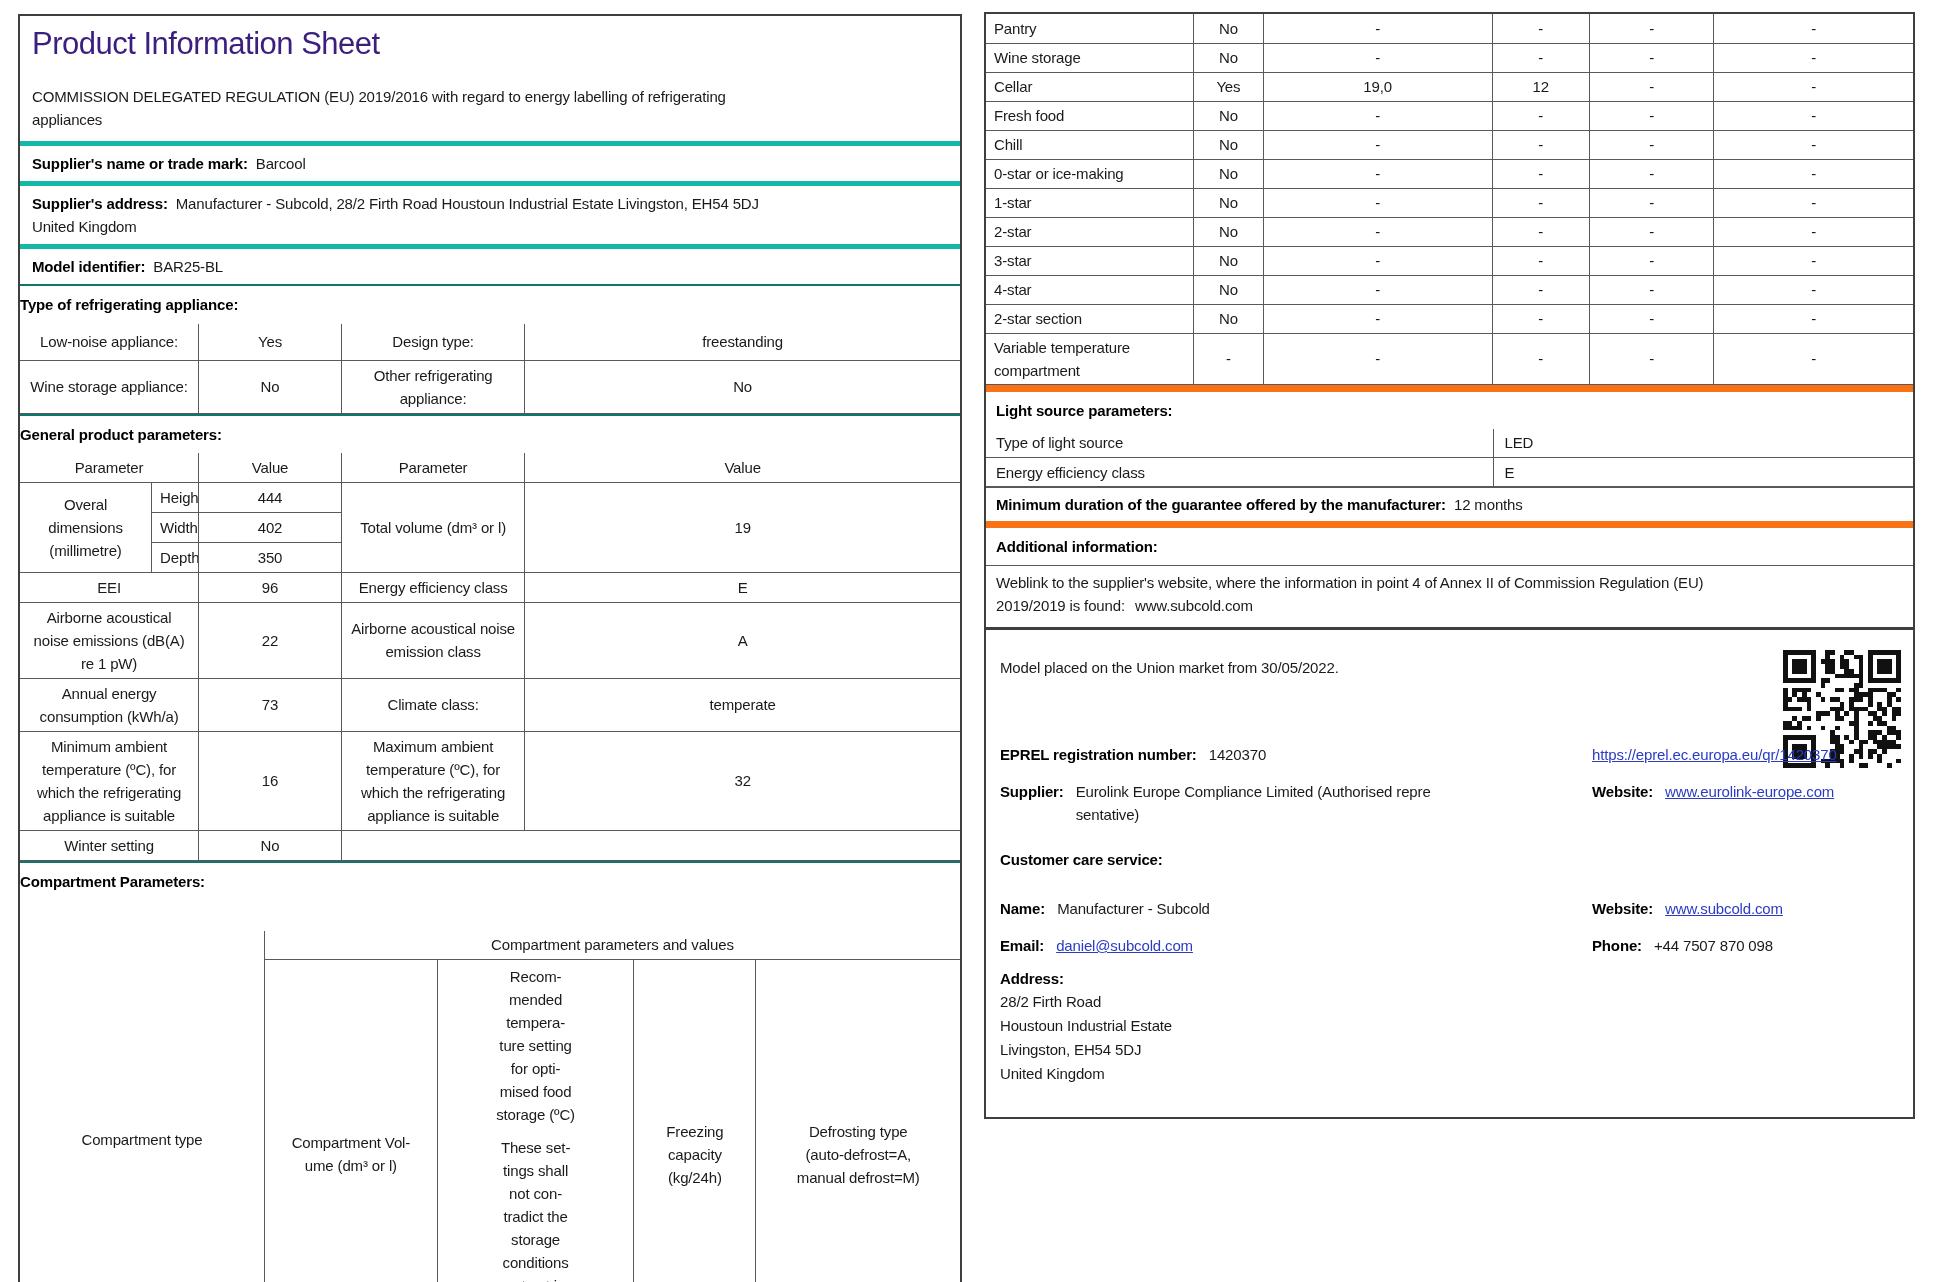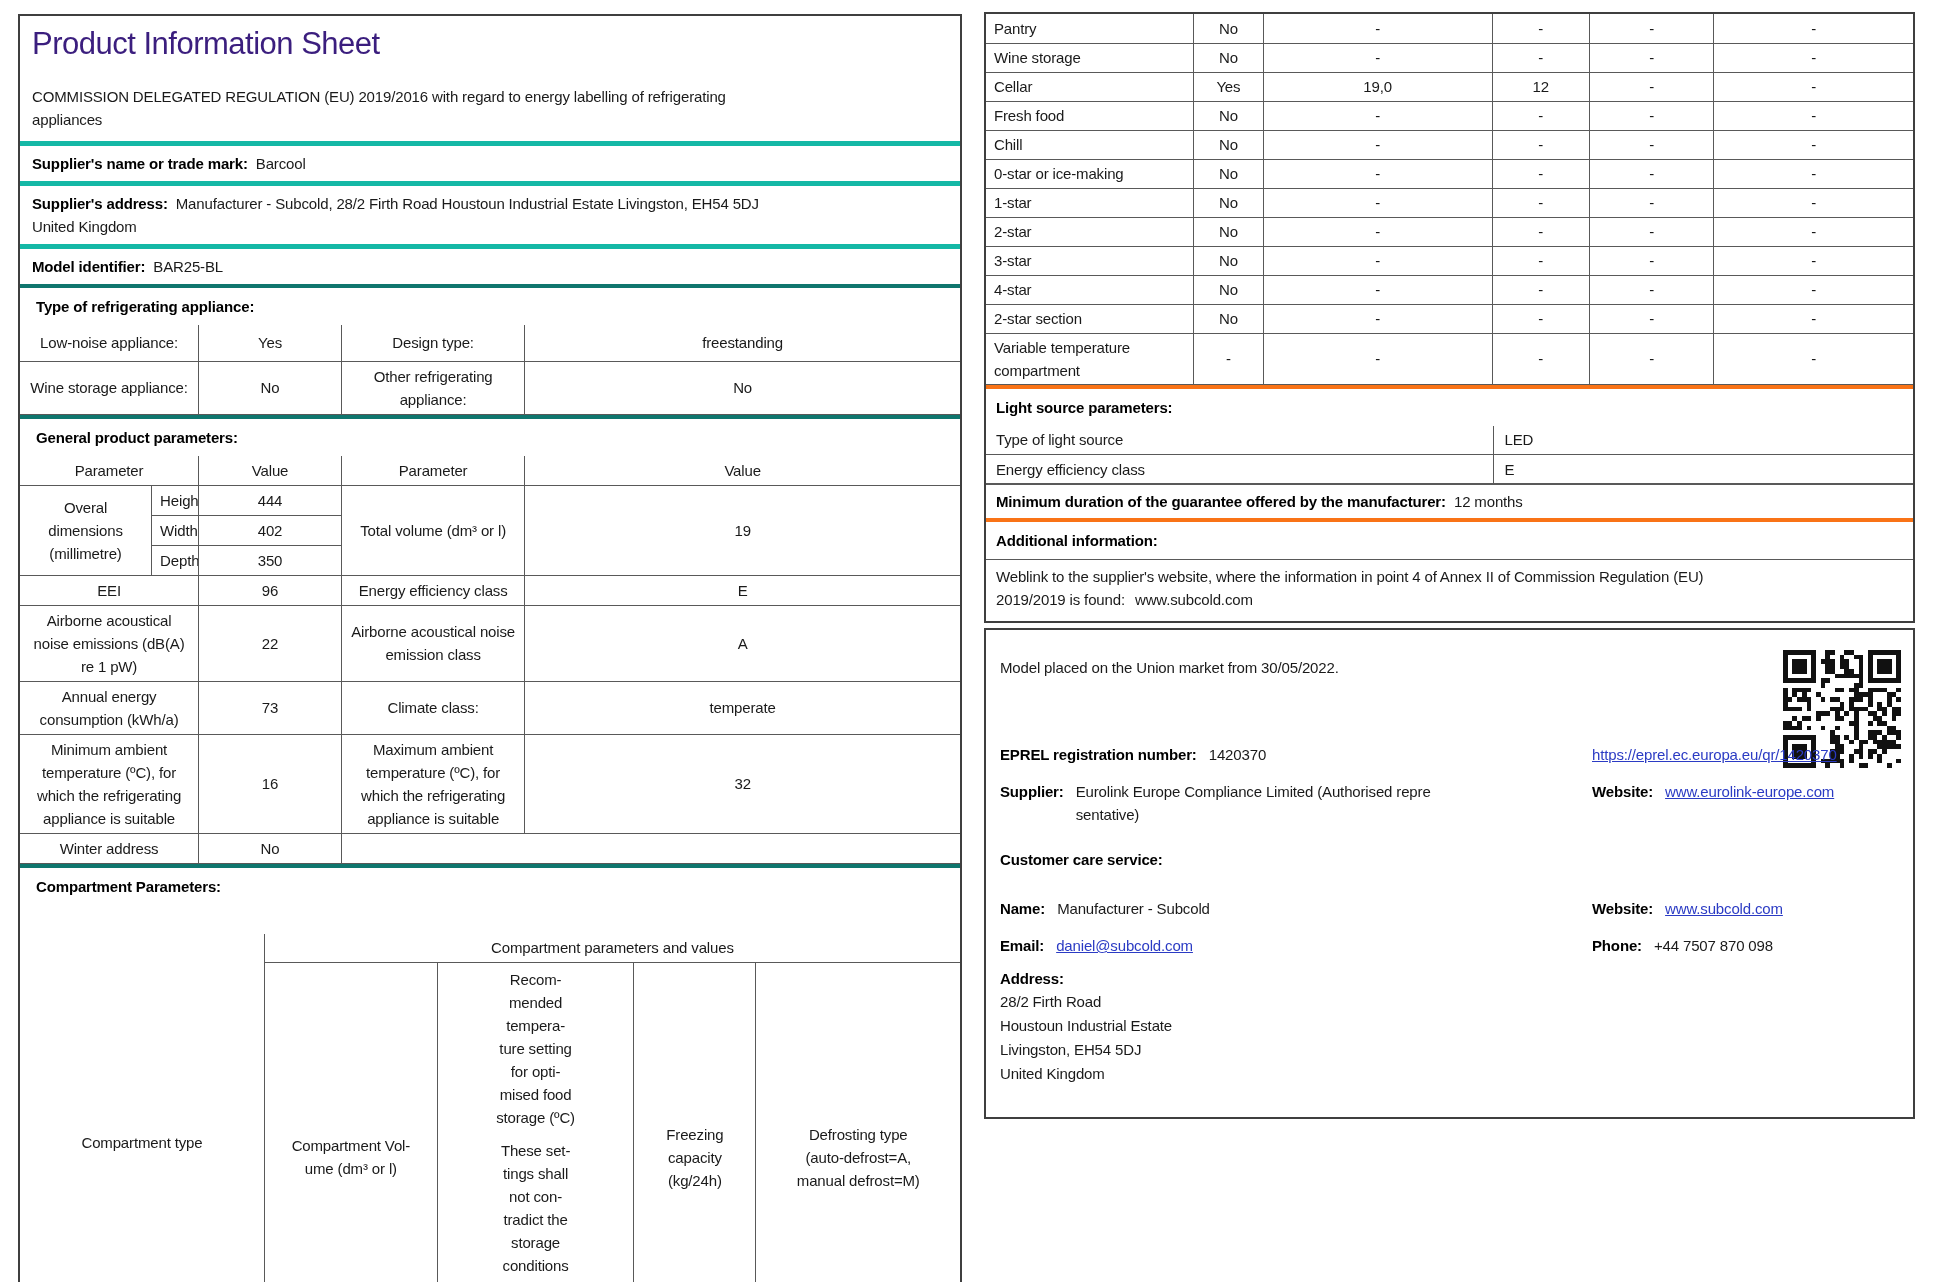--- a/index.html
+++ b/index.html
@@ -28,34 +28,34 @@
   tr:first-child td { border-top: none; }
   table.bottomless tr:last-child td { border-bottom: none; }
 
   
   .lb-header { padding: 8px 12px 10px 12px; }
   .doc-title { font-size: 31px; line-height: 40px; font-weight: normal; color: #3b1e7e; letter-spacing: -0.5px; }
   .doc-subtitle { margin-top: 21px; }
   .lb-row { border-top: 5px solid #14b8a6; padding: 6px 12px; }
   .lb-label { font-weight: bold; color: #000; }
   .lb-value { margin-left: 8px; }
-  .sect { border-top: 4px solid #0f766e; padding: 7px 16px; font-weight: bold; color: #000; }
+  .sect { border-top: 2px solid #0f766e; padding: 7px 0; font-weight: bold; color: #000; }
   .sect-tall { min-height: 70px; }
   #type-table td, #general-table td { height: 36px; text-align: center; }
   #general-table td { height: 28px; }
   #compartment-header-table td { text-align: center; }
   #compartment-header-table .group-hd { height: 29px; padding: 2px 6px; }
   .temp-col-inner { display: inline-block; max-width: 120px; }
   .temp-gap { height: 10px; }
 
   
   #cmp-values-table td { height: 29px; padding: 2px 8px; }
   #cmp-values-table td.name { text-align: left; }
   #cmp-values-table td.c { text-align: center; }
-  .rb-sect { border-top: 4px solid #f97316; padding: 7px 10px; font-weight: bold; color: #000; min-height: 38px; }
+  .rb-sect { border-top: 7px solid #f97316; padding: 7px 10px; font-weight: bold; color: #000; min-height: 38px; }
   #light-table td { height: 29px; padding: 2px 10px; }
   .rb-row { border-top: 1px solid #595959; padding: 5px 10px; }
   .rb-row-tall { min-height: 62px; }
 
   
   .bx-row { position: relative; padding-right: 10px; }
   .bx-right { position: absolute; left: 592px; top: 0; white-space: nowrap; }
   a.lnk { color: #2b3bc4; text-decoration: underline; }
   .qr-wrap { position: absolute; right: 12px; top: 20px; width: 118px; height: 118px; }
   .addr-lines { line-height: 24px; }
@@ -167,21 +167,21 @@
       <td>Climate class:</td>
       <td>temperate</td>
     </tr>
     <tr>
       <td colspan="2" style="height:95px">Minimum ambient temperature (ºC), for which the refrigerating appliance is suitable</td>
       <td>16</td>
       <td>Maximum ambient temperature (ºC), for which the refrigerating appliance is suitable</td>
       <td>32</td>
     </tr>
     <tr>
-      <td colspan="2">Winter address</td>
+      <td colspan="2">Winter setting</td>
       <td>No</td>
       <td colspan="2"></td>
     </tr>
   </tbody>
     </table>
 
   <div class="sect sect-tall">Compartment Parameters:</div>
 
   <table id="compartment-header-table" class="edgeless bottomless">
     <colgroup>

